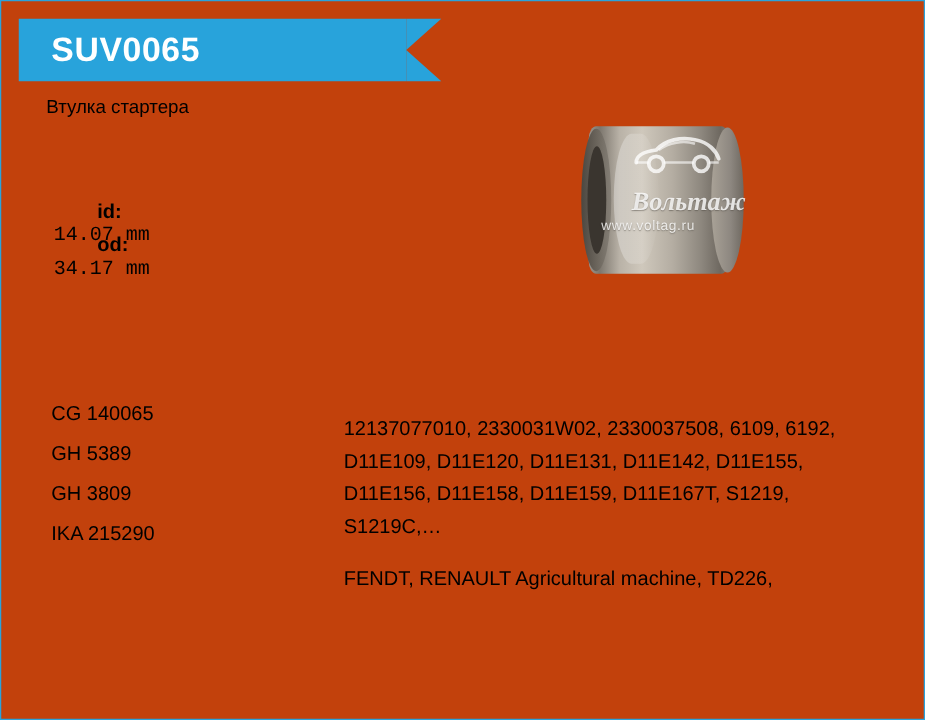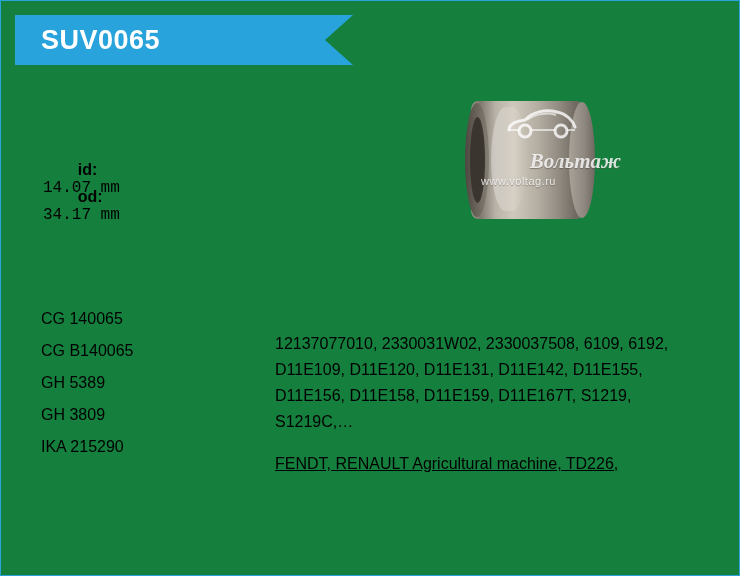--- a/index.html
+++ b/index.html
@@ -8,21 +8,21 @@
     background: #ffffff;
   }
   body {
     font-family: "Liberation Sans", sans-serif;
   }
   .card {
     position: relative;
     width: 740px;
     height: 576px;
     box-sizing: border-box;
-    background: #15803d;
+    background: #c2410c;
     border: 1px solid #2aa3dc;
     overflow: hidden;
   }
   
   .header-banner {
     position: absolute;
     left: 14px;
     top: 14px;
     width: 340px;
     height: 50px;
@@ -82,21 +82,21 @@
     width: 42px;
   }
   .dims-value {
     font-weight: normal;
     font-family: Liberation Mono, monospace;
   }
   
   .codes {
     position: absolute;
     left: 40px;
-    top: 302px;
+    top: 315px;
     font-size: 16px;
     color: #000000;
   }
   .codes div {
     height: 32px;
     line-height: 32px;
     white-space: nowrap;
   }
   
   .oe-block {
@@ -109,21 +109,20 @@
     color: #000000;
   }
   .apps-block {
     position: absolute;
     left: 274px;
     top: 450px;
     width: 420px;
     font-size: 16px;
     line-height: 26px;
     color: #000000;
-    text-decoration: underline;
   }
   
   .product {
     position: absolute;
     left: 448px;
     top: 92px;
     width: 170px;
     height: 140px;
   }
   .bushing {
@@ -195,21 +194,21 @@
     left: 56px;
     top: 0px;
     width: 74px;
     height: 36px;
   }
   .wm-brand {
     position: absolute;
     left: 32px;
     top: 46px;
     width: 140px;
-    text-align: right;
+    text-align: center;
     font-family: "Liberation Serif", serif;
     font-size: 21px;
     font-weight: bold;
     font-style: italic;
     color: rgba(255,255,255,0.82);
     text-shadow: 0 1px 1px rgba(80,75,68,0.55);
     letter-spacing: 0px;
   }
   .wm-url {
     position: absolute;
@@ -227,20 +226,21 @@
 <body>
 
 <div class="card">
 
   <div class="header-banner">
     <div class="bar"></div>
     <div class="tip"></div>
     <div class="header-code">SUV0065</div>
   </div>
 
+  <div class="subtitle">Втулка стартера</div>
 
   <div class="dims">
     <div class="dims-row">
       <span class="dims-label">id:</span>
       <span class="dims-value">14.07 mm</span>
     </div>
     <div class="dims-row">
       <span class="dims-label">od:</span>
       <span class="dims-value">34.17 mm</span>
     </div>
@@ -262,21 +262,20 @@
         <circle cx="56" cy="28" r="6" fill="none" stroke="rgba(255,255,255,0.78)" stroke-width="3"></circle>
         <path d="M4 27 L14 27 M26 27 L50 27 M62 27 L70 27" fill="none" stroke="rgba(255,255,255,0.6)" stroke-width="2"></path>
       </svg>
       <div class="wm-brand">Вольтаж</div>
       <div class="wm-url">www.voltag.ru</div>
     </div>
   </div>
 
   <div class="codes">
     <div>CG 140065</div>
-    <div>CG B140065</div>
     <div>GH 5389</div>
     <div>GH 3809</div>
     <div>IKA 215290</div>
   </div>
 
   <div class="oe-block">12137077010, 2330031W02, 2330037508, 6109, 6192, D11E109, D11E120, D11E131, D11E142, D11E155, D11E156, D11E158, D11E159, D11E167T, S1219, S1219C,…</div>
 
   <div class="apps-block">FENDT, RENAULT Agricultural machine, TD226,</div>
 
 </div>

